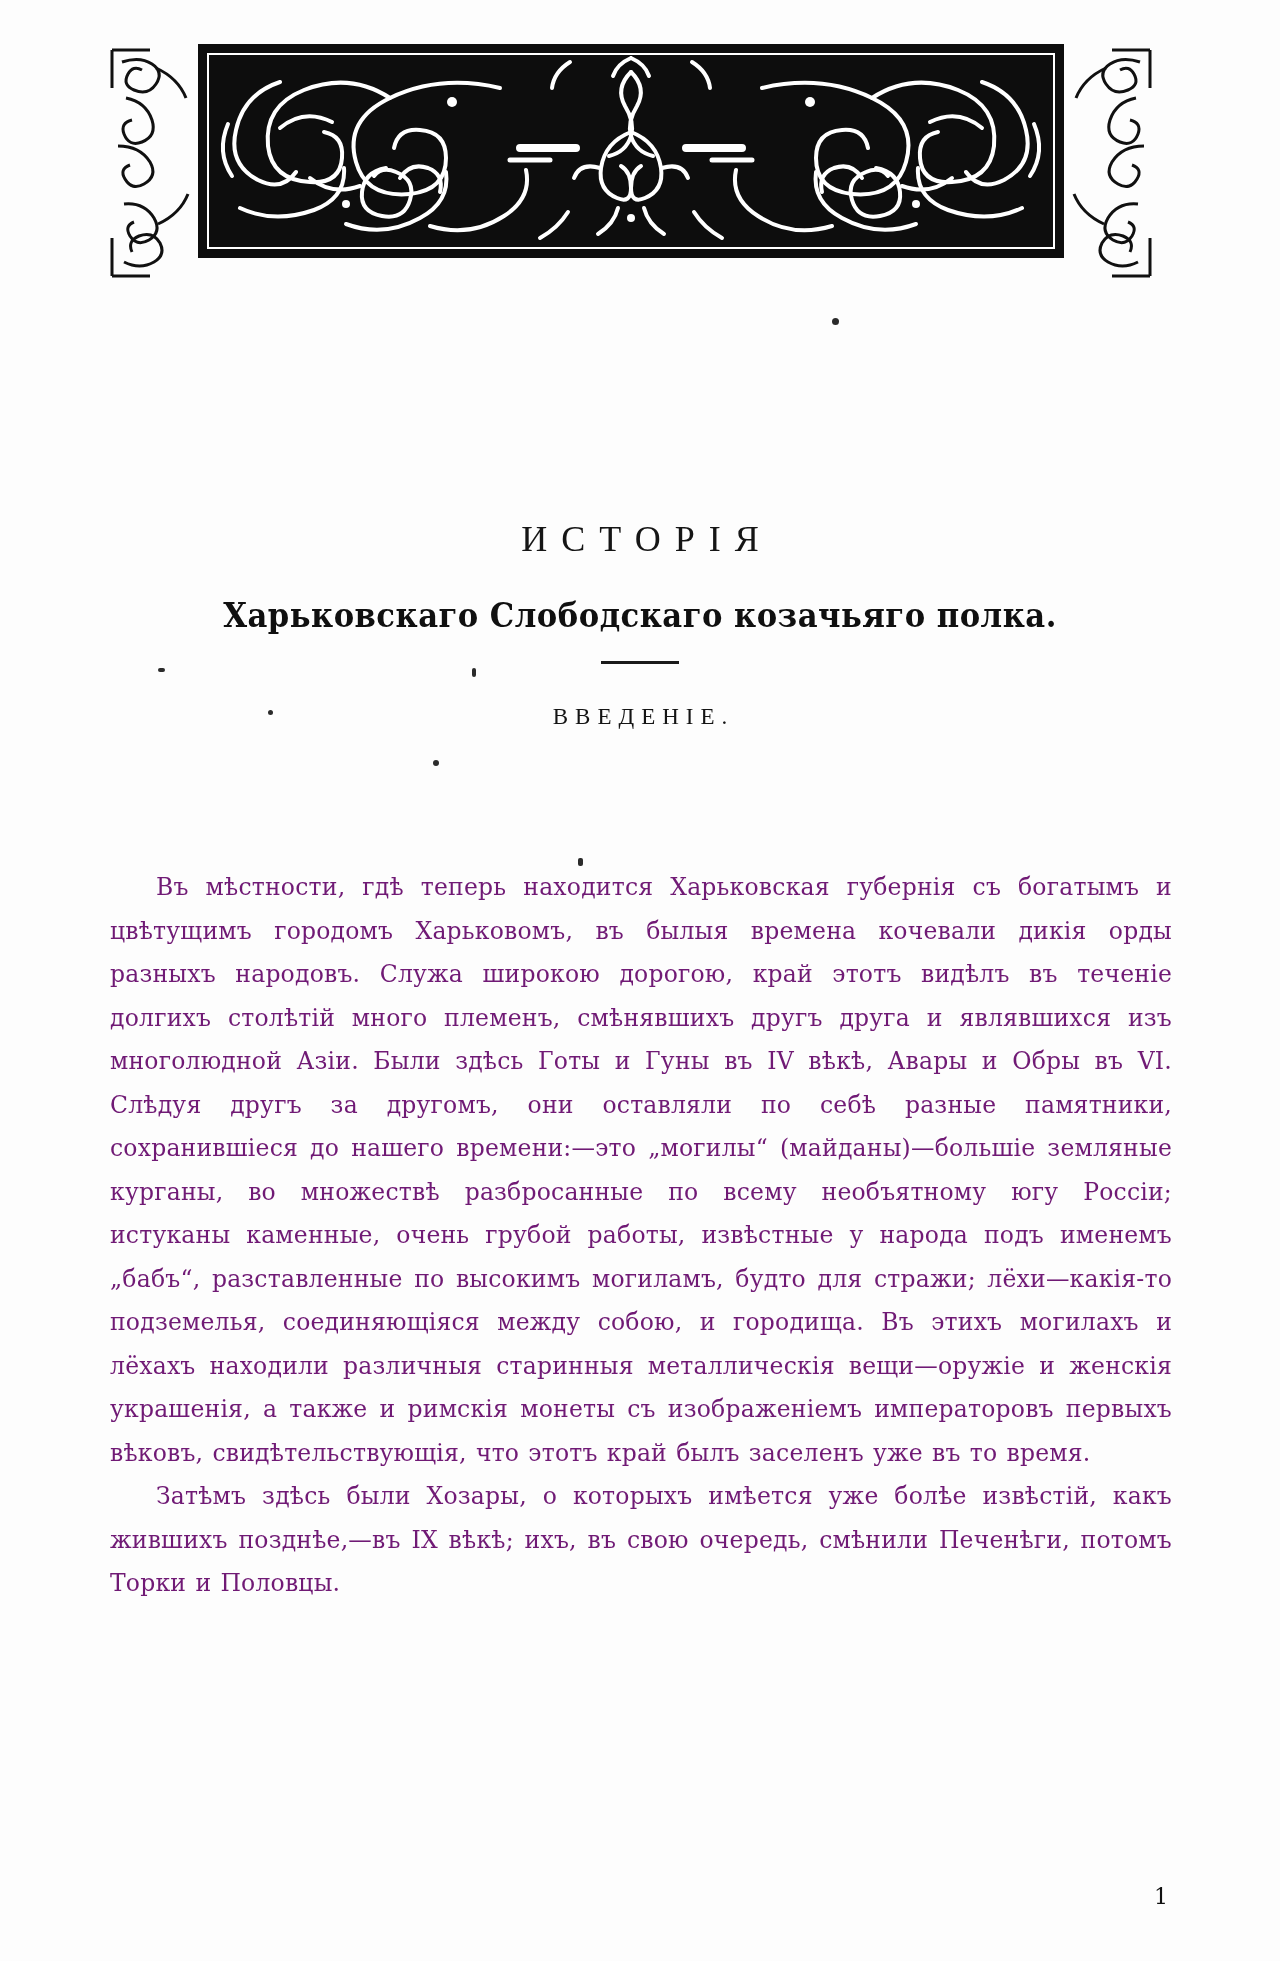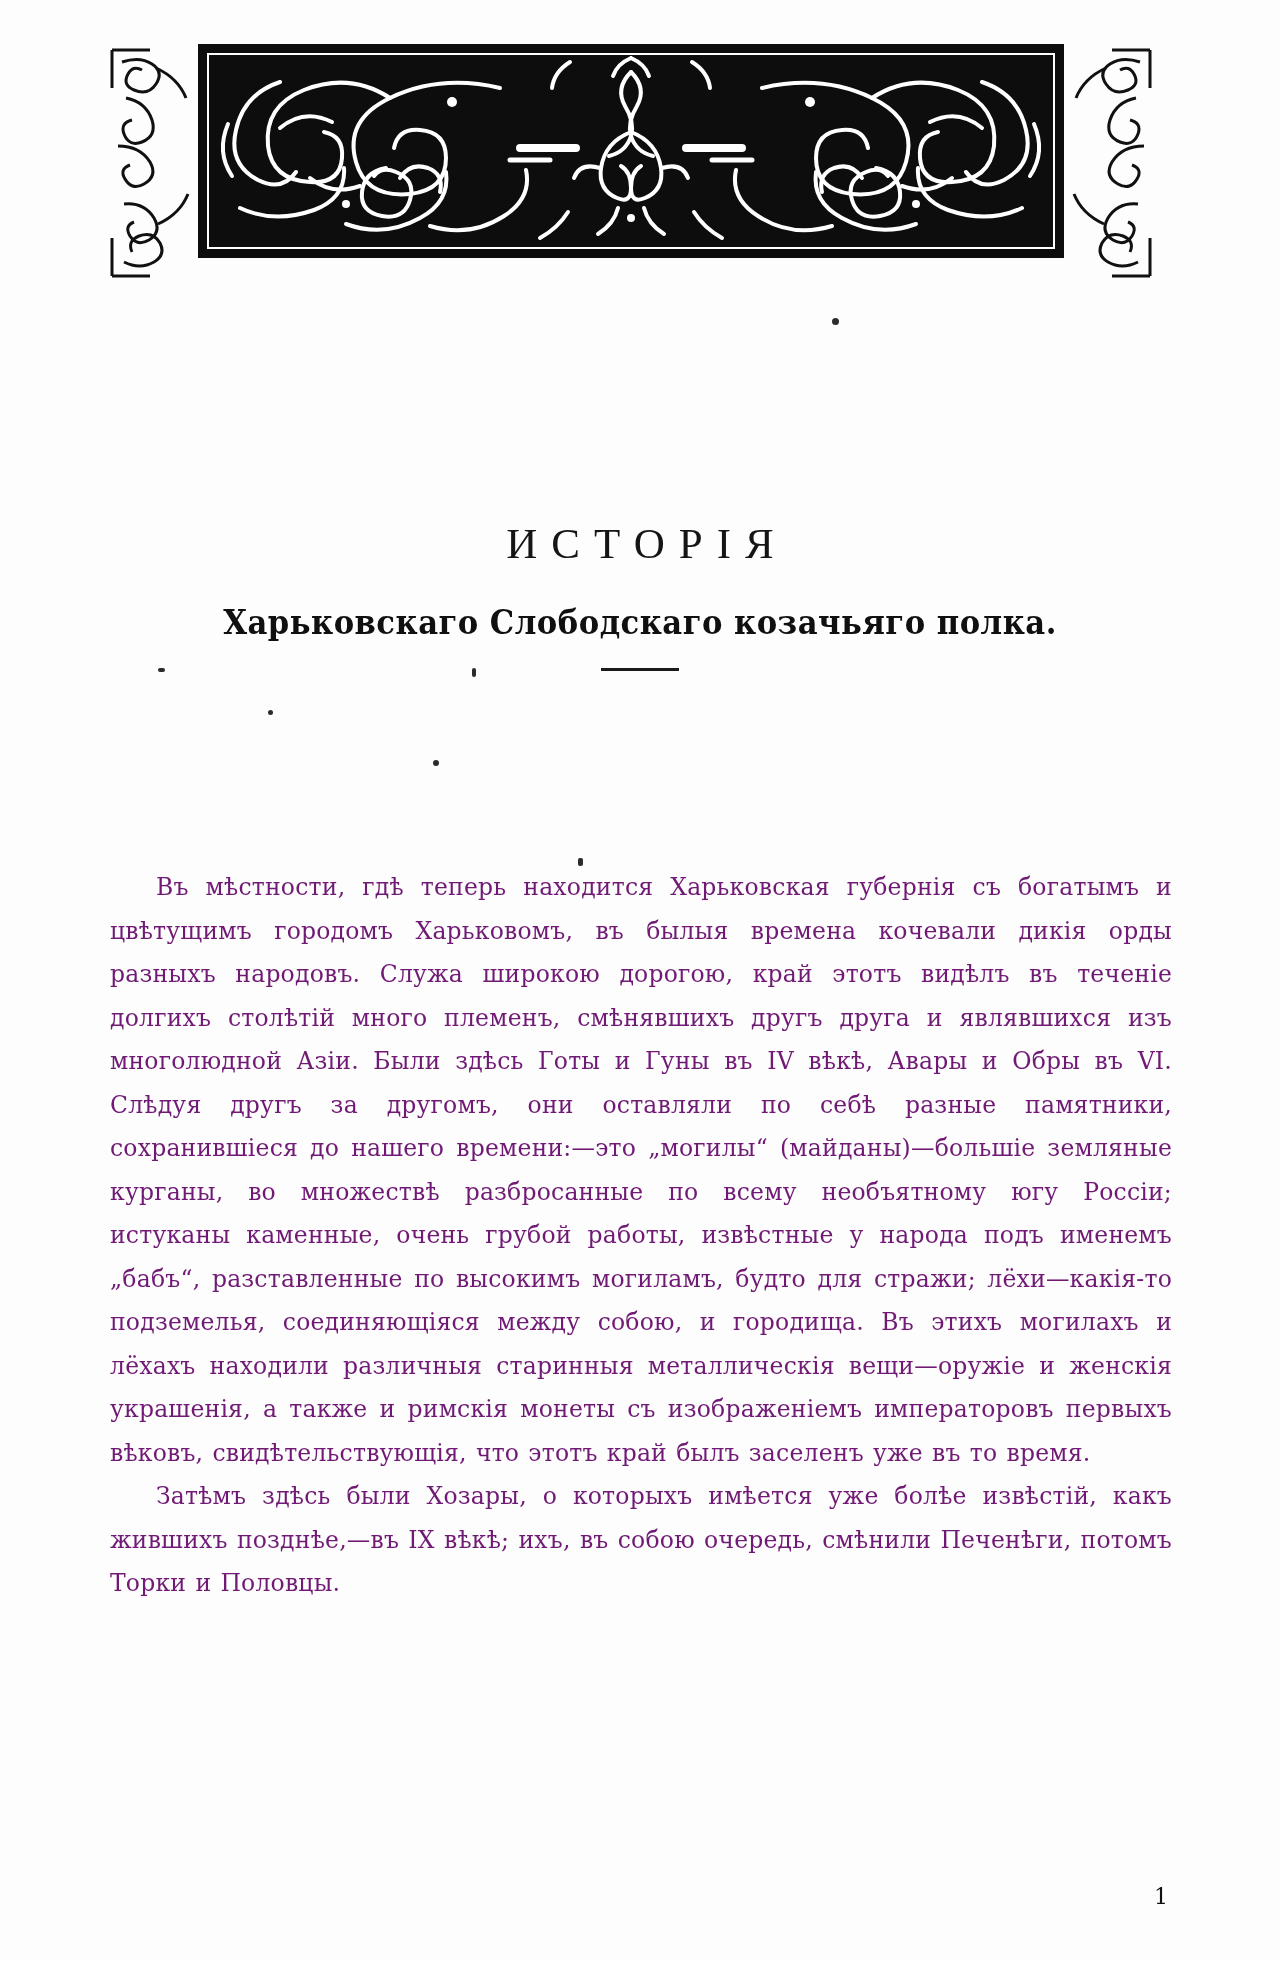--- a/index.html
+++ b/index.html
@@ -36,21 +36,21 @@
   
   .title-block {
     position: absolute;
     left: 0;
     top: 520px;
     width: 1280px;
     text-align: center;
   }
   .main-title {
     font-family: "Liberation Serif", serif;
-    font-size: 43px;
+    font-size: 36px;
     letter-spacing: 14px;
     font-weight: 400;
     color: #151515;
     text-indent: 14px;
     line-height: 1.1;
   }
   .sub-title {
     margin-top: 36px;
     font-family: "DejaVu Serif", serif;
     font-size: 33px;
@@ -205,21 +205,22 @@
   <div class="speck" style="left:433px; top:760px; width:6px; height:6px;"></div>
   <div class="speck" style="left:268px; top:710px; width:5px; height:5px;"></div>
   <div class="speck" style="left:472px; top:668px; width:4px; height:9px; border-radius:2px;"></div>
   <div class="speck" style="left:158px; top:668px; width:7px; height:4px; border-radius:2px;"></div>
   <div class="speck" style="left:578px; top:858px; width:5px; height:8px; border-radius:2px;"></div>
 
   <div class="title-block">
     <div class="main-title">ИСТОРІЯ</div>
     <div class="sub-title">Харьковскаго Слободскаго козачьяго полка.</div>
     <div class="rule"></div>
+    <div class="section-title">ВВЕДЕНІЕ.</div>
   </div>
 
   <div class="body-text">
     <p>Въ мѣстности, гдѣ теперь находится Харьковская губернія съ богатымъ и цвѣтущимъ городомъ Харьковомъ, въ былыя времена кочевали дикія орды разныхъ народовъ. Служа широкою дорогою, край этотъ видѣлъ въ теченіе долгихъ столѣтій много племенъ, смѣнявшихъ другъ друга и являвшихся изъ многолюдной Азіи. Были здѣсь Готы и Гуны въ IV вѣкѣ, Авары и Обры въ VI. Слѣдуя другъ за другомъ, они оставляли по себѣ разные памятники, сохранившіеся до нашего времени:—это „могилы“ (майданы)—большіе земляные курганы, во множествѣ разбросанные по всему необъятному югу Россіи; истуканы каменные, очень грубой работы, извѣстные у народа подъ именемъ „бабъ“, разставленные по высокимъ могиламъ, будто для стражи; лёхи—какія-то подземелья, соединяющіяся между собою, и городища. Въ этихъ могилахъ и лёхахъ находили различныя старинныя металлическія вещи—оружіе и женскія украшенія, а также и римскія монеты съ изображеніемъ императоровъ первыхъ вѣковъ, свидѣтельствующія, что этотъ край былъ заселенъ уже въ то время.</p>
-    <p>Затѣмъ здѣсь были Хозары, о которыхъ имѣется уже болѣе извѣстій, какъ жившихъ позднѣе,—въ IX вѣкѣ; ихъ, въ собою очередь, смѣнили Печенѣги, потомъ Торки и Половцы.</p>
+    <p>Затѣмъ здѣсь были Хозары, о которыхъ имѣется уже болѣе извѣстій, какъ жившихъ позднѣе,—въ IX вѣкѣ; ихъ, въ свою очередь, смѣнили Печенѣги, потомъ Торки и Половцы.</p>
   </div>
 
   <div class="page-number">1</div>
 </div>
 
 </body></html>

